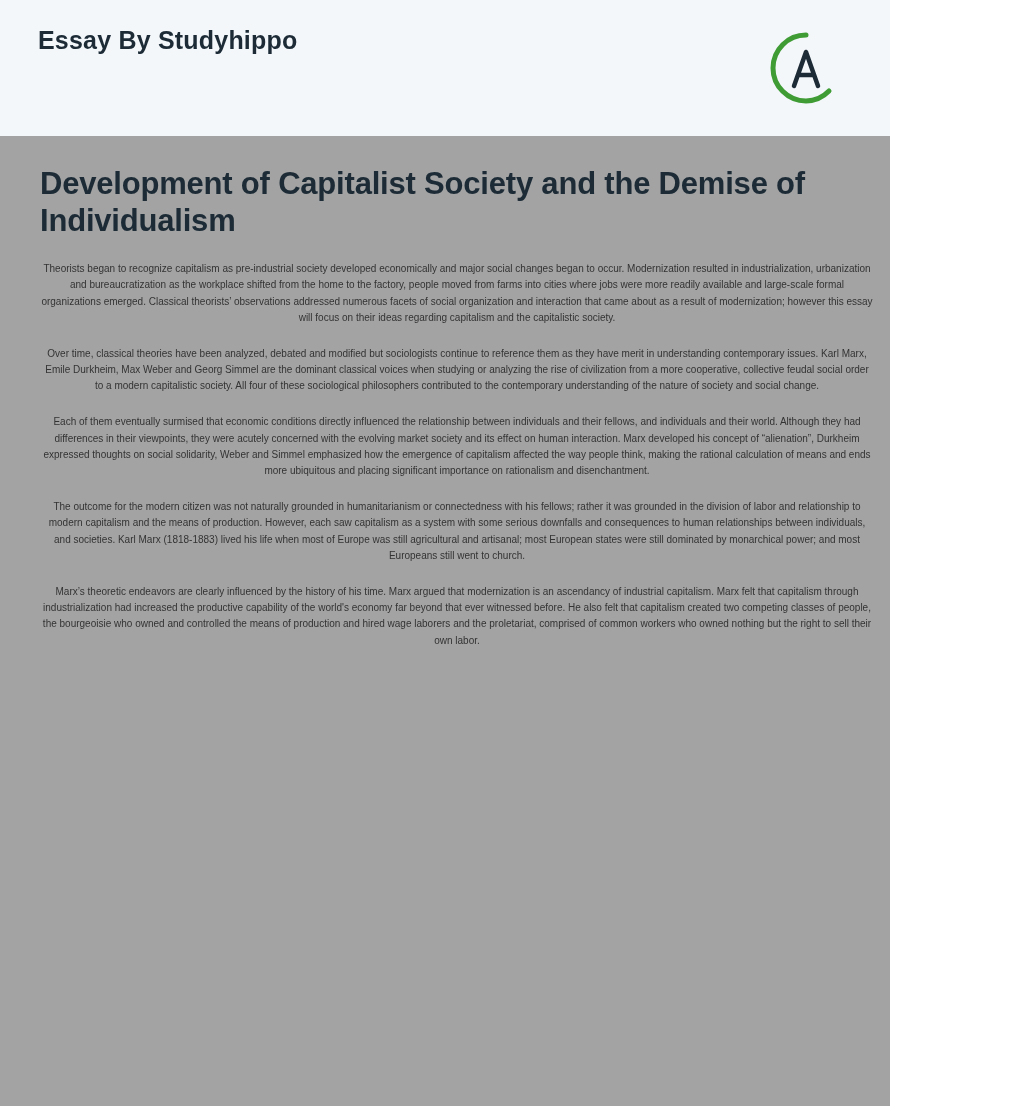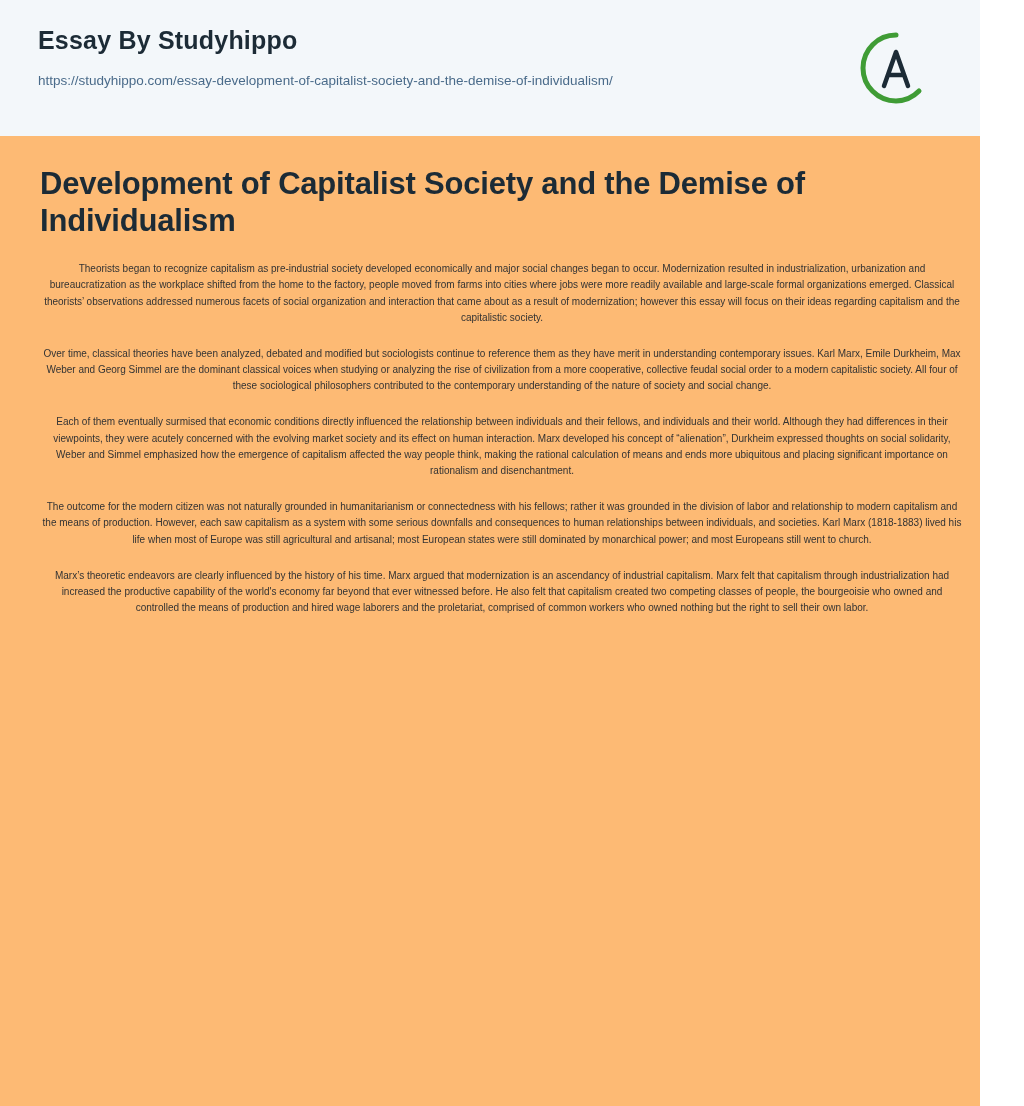--- a/index.html
+++ b/index.html
@@ -8,24 +8,24 @@
     padding: 0;
   }
   body {
     width: 1024px;
     min-height: 1106px;
     background: #ffffff;
     font-family: "Liberation Sans", sans-serif;
     color: #2b2b2b;
   }
   .page {
-    width: 980px;
+    width: 890px;
     min-height: 1106px;
     position: relative;
-    background: #fdba74;
+    background: #a3a3a3;
   }
   
   .header {
     background: #f3f7fa;
     padding: 26px 38px 22px 38px;
     position: relative;
     min-height: 136px;
   }
   .brand {
     font-size: 25px;
@@ -72,21 +72,20 @@
   }
   .para:last-child { margin-bottom: 0; }
 </style>
 </head>
 <body>
 
 <div class="page">
 
   <div class="header">
     <div class="brand">Essay By Studyhippo</div>
-    <a class="source-url">https://studyhippo.com/essay-development-of-capitalist-society-and-the-demise-of-individualism/</a>
     <div class="logo">
       <svg width="80" height="80" viewBox="0 0 80 80" xmlns="http://www.w3.org/2000/svg">
         <path d="M40 7 A33 33 0 1 0 40 73 A33 33 0 0 0 63 63" fill="none" stroke="#3f9c35" stroke-width="5" stroke-linecap="round"></path>
         <path d="M40 24 L28 58 M40 24 L52 58 M32.5 47 L47.5 47" fill="none" stroke="#1c2b36" stroke-width="4.5" stroke-linecap="round" stroke-linejoin="round"></path>
       </svg>
     </div>
   </div>
 
   <div class="content">
     <h1 class="title">Development of Capitalist Society and the Demise of Individualism</h1>

